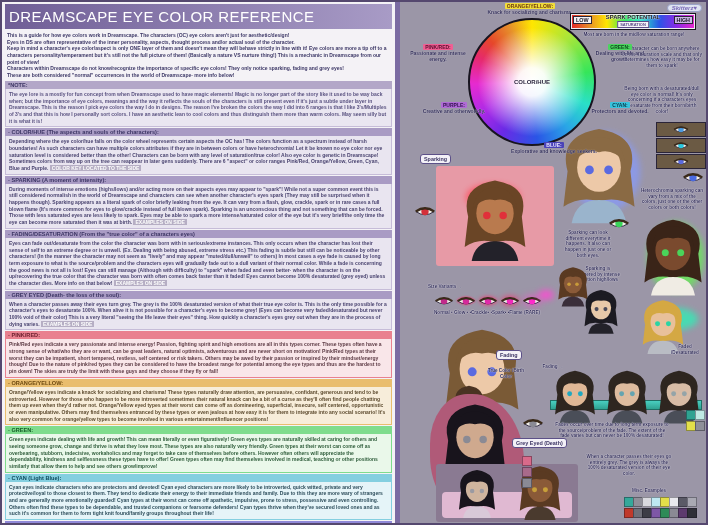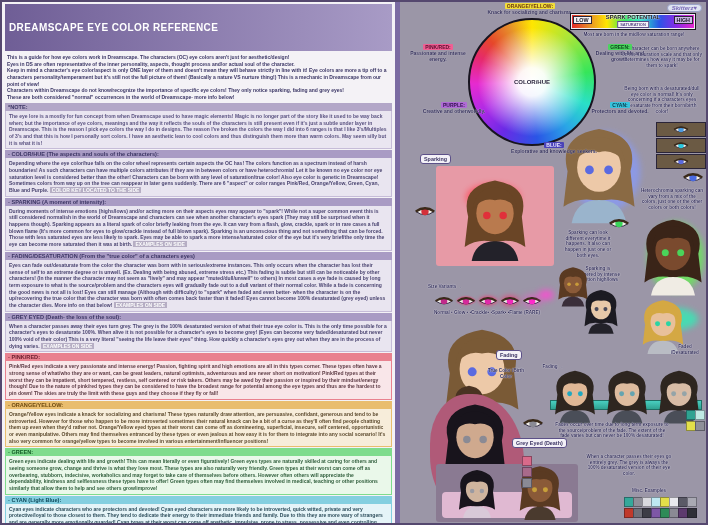--- a/index.html
+++ b/index.html
@@ -1,21 +1,21 @@
 <!DOCTYPE html>
 <html><head>
 <meta charset="utf-8">
 <style>
   html,body{margin:0;padding:0;background:#4a4058;}
   .page{position:relative;width:708px;height:525px;background:#f4f2f6;border:2px solid #55486f;box-sizing:border-box;
         font-family:"Liberation Sans",sans-serif;overflow:hidden;display:flex;}
   
   .left{width:393px;flex:0 0 393px;display:flex;flex-direction:column;padding:2px 3px 0 3px;box-sizing:border-box;background:#f4f2f6;}
-  .title-bar{background:linear-gradient(90deg,#6f5e96,#a89bc6);color:#fff;font-weight:bold;font-size:10px;
-             letter-spacing:.4px;padding:18px 4px;margin-bottom:2px;}
+  .title-bar{background:linear-gradient(90deg,#6f5e96,#a89bc6);color:#fff;font-weight:normal;font-size:15px;
+             letter-spacing:.4px;padding:4px 4px;margin-bottom:2px;}
   .intro{font-size:5px;line-height:1.34;color:#3c3766;font-weight:bold;padding:1px 2px 2px 2px;}
   .sec{margin-bottom:1px;}
   .sec-hdr{font-size:5.6px;font-weight:bold;padding:1px 3px;color:#3c3564;}
   .sec-body{font-size:5px;line-height:1.34;font-weight:bold;color:#4a4470;padding:2px 3px;border-width:0 1px 1px 1px;border-style:solid;}
   .badge{background:#b6aec4;color:#fdfdfd;padding:0 2px;font-weight:bold;}
   .s-purple .sec-hdr{background:#a99bc4;}   .s-purple .sec-body{background:#e9e5f0;border-color:#c6bcd8;}
   .s-note  .sec-hdr{background:#b3a7c8;}    .s-note  .sec-body{background:#eae6f1;border-color:#c6bcd8;color:#5a5280;}
   .s-pink  .sec-hdr{background:#e9818f;color:#6e2130;} .s-pink .sec-body{background:#f9e6e9;border-color:#e9818f;color:#5c3a44;}
   .s-orange .sec-hdr{background:#e9bd6e;color:#6e4a10;} .s-orange .sec-body{background:#f7edda;border-color:#e9bd6e;color:#5c4a2e;}
   .s-green .sec-hdr{background:#7fdc8d;color:#135c26;} .s-green .sec-body{background:#eaf8ea;border-color:#7fdc8d;color:#2e5c3a;}

